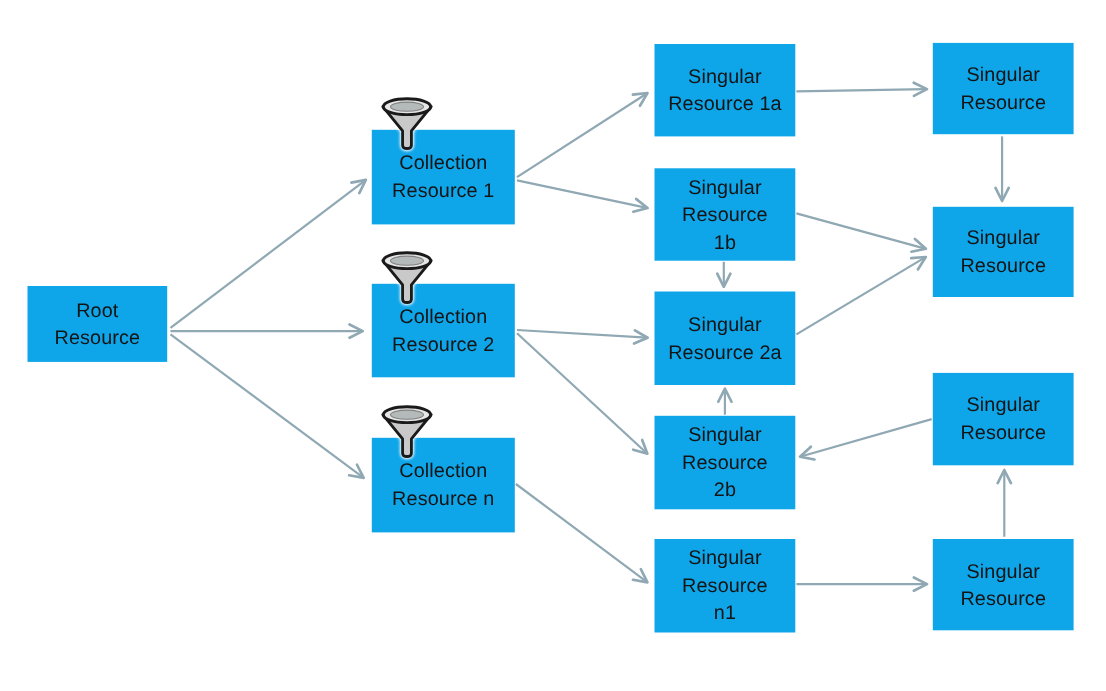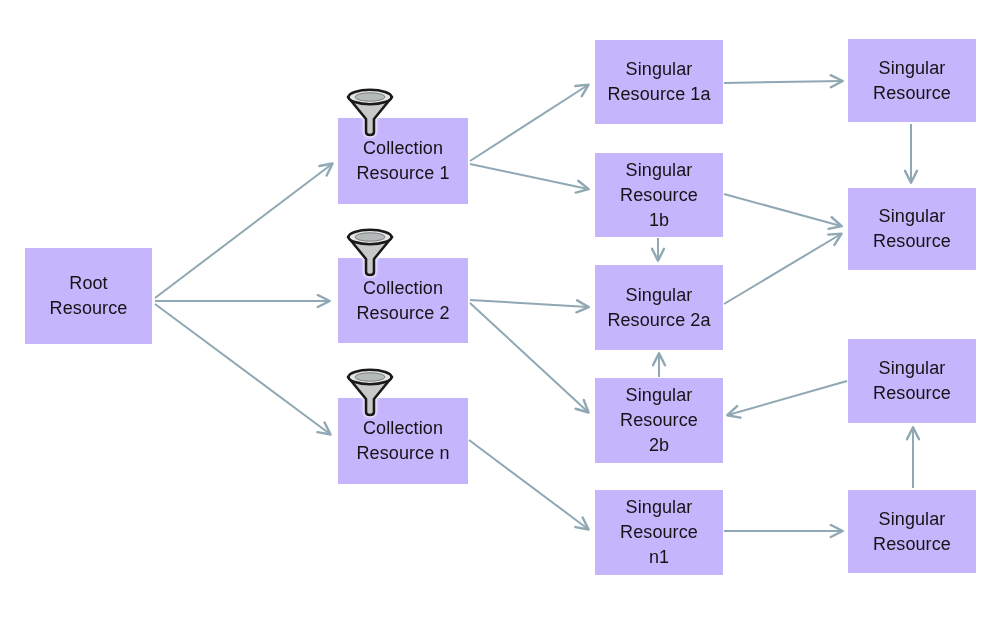--- a/index.html
+++ b/index.html
@@ -11,21 +11,21 @@
     font-family: "Liberation Sans", sans-serif;
     overflow: hidden;
   }
   svg.edges {
     position: absolute;
     left: 0; top: 0;
     width: 1005px; height: 628px;
   }
   .node {
     position: absolute;
-    background: #c4b5fd;
+    background: #0ea5e9;
     display: flex;
     align-items: center;
     justify-content: center;
     text-align: center;
     white-space: pre-line;
     font-size: 18px;
     line-height: 25px;
     color: #141414;
     letter-spacing: 0.1px;
   }
@@ -61,21 +61,21 @@
       <path d="M724,194 L841,226" marker-end="url(#ah)"></path>
       <path d="M658,238 L658,260" marker-end="url(#ah)"></path>
       <path d="M724,304 L841,234" marker-end="url(#ah)"></path>
       <path d="M659,377 L659,354" marker-end="url(#ah)"></path>
       <path d="M847,381 L728,415" marker-end="url(#ah)"></path>
       <path d="M724,531 L842,531" marker-end="url(#ah)"></path>
       <path d="M913,488 L913,428" marker-end="url(#ah)"></path>
     </g>
   </svg>
 
-  <div class="node" style="left:25px; top:248px; width:127px; height:96px;">Root
+  <div class="node" style="left:25px; top:260px; width:127px; height:69px;">Root
 Resource</div>
 
   <div class="node" style="left:338px; top:118px; width:130px; height:86px;">Collection
 Resource 1</div>
 
   <div class="node" style="left:338px; top:258px; width:130px; height:85px;">Collection
 Resource 2</div>
 
   <div class="node" style="left:338px; top:398px; width:130px; height:86px;">Collection
 Resource n</div>

